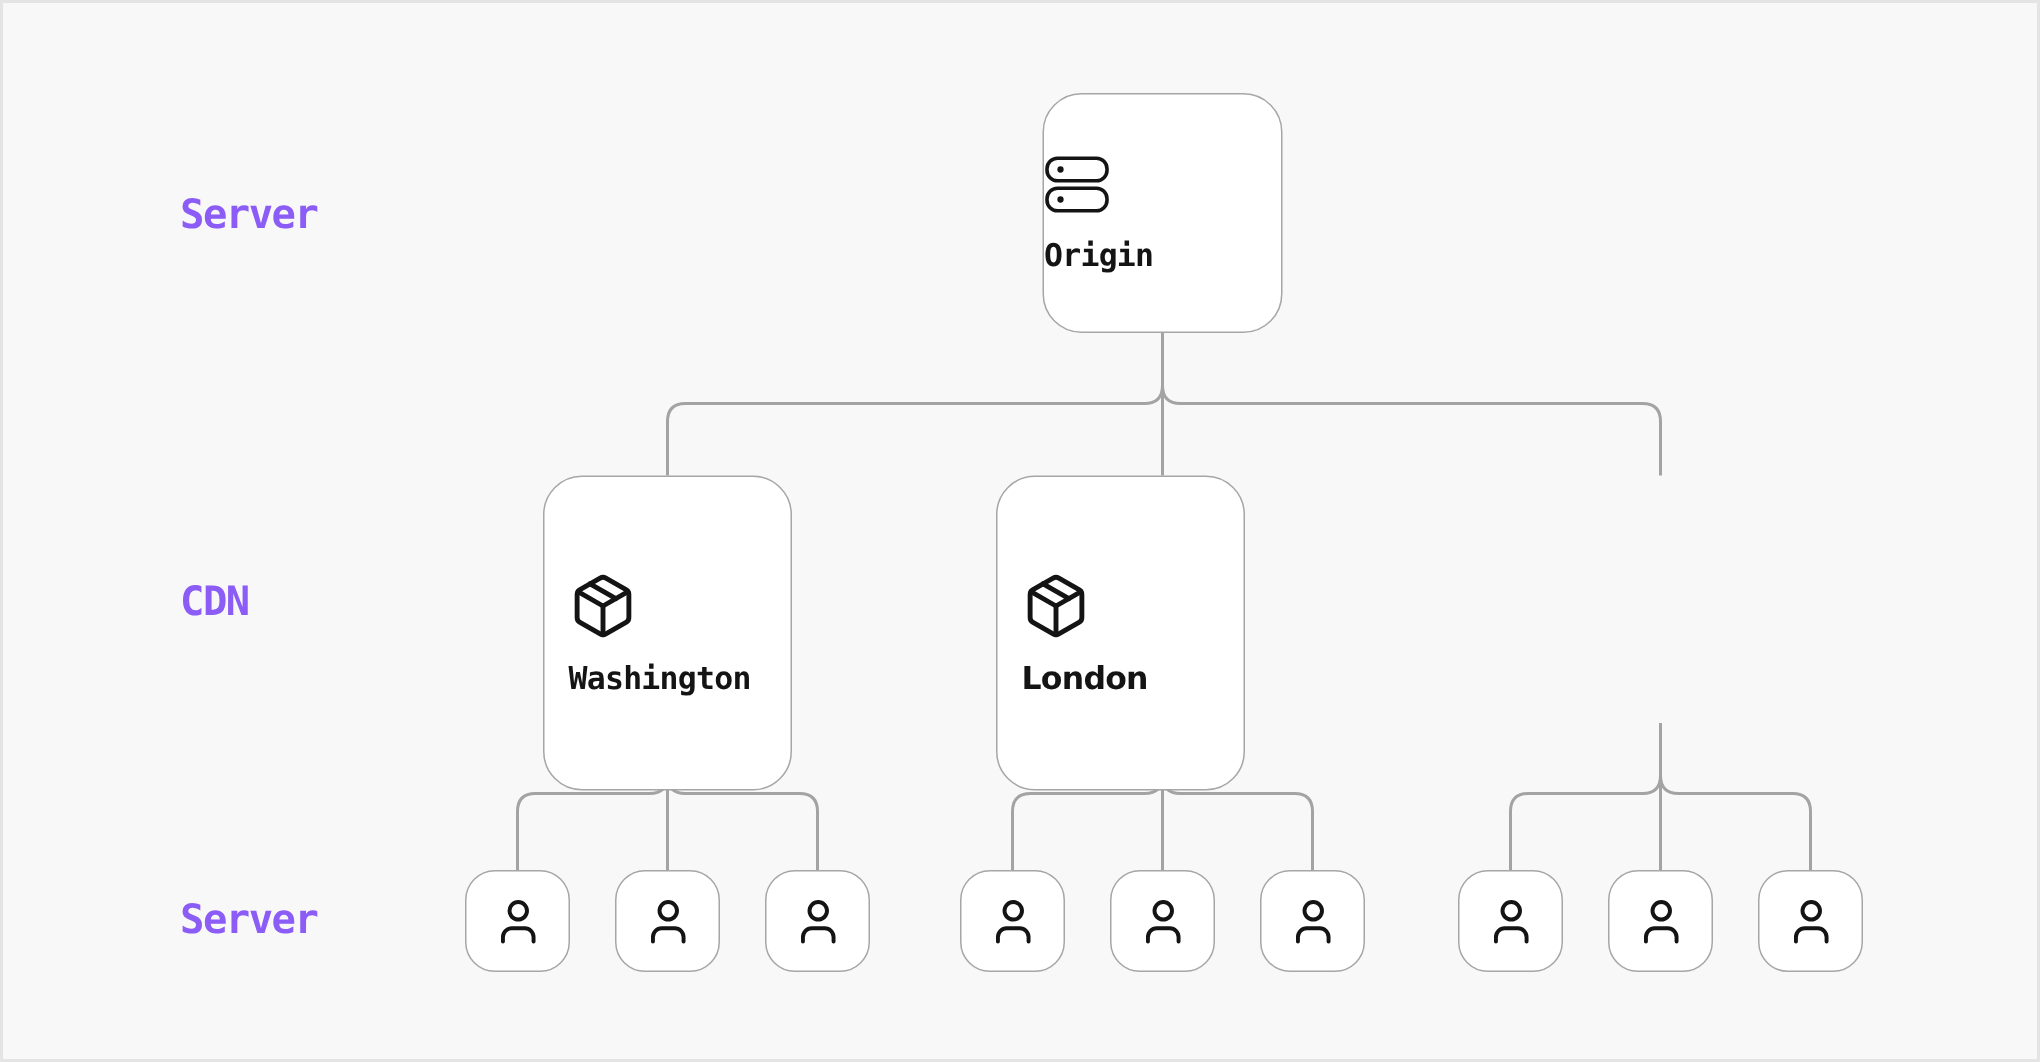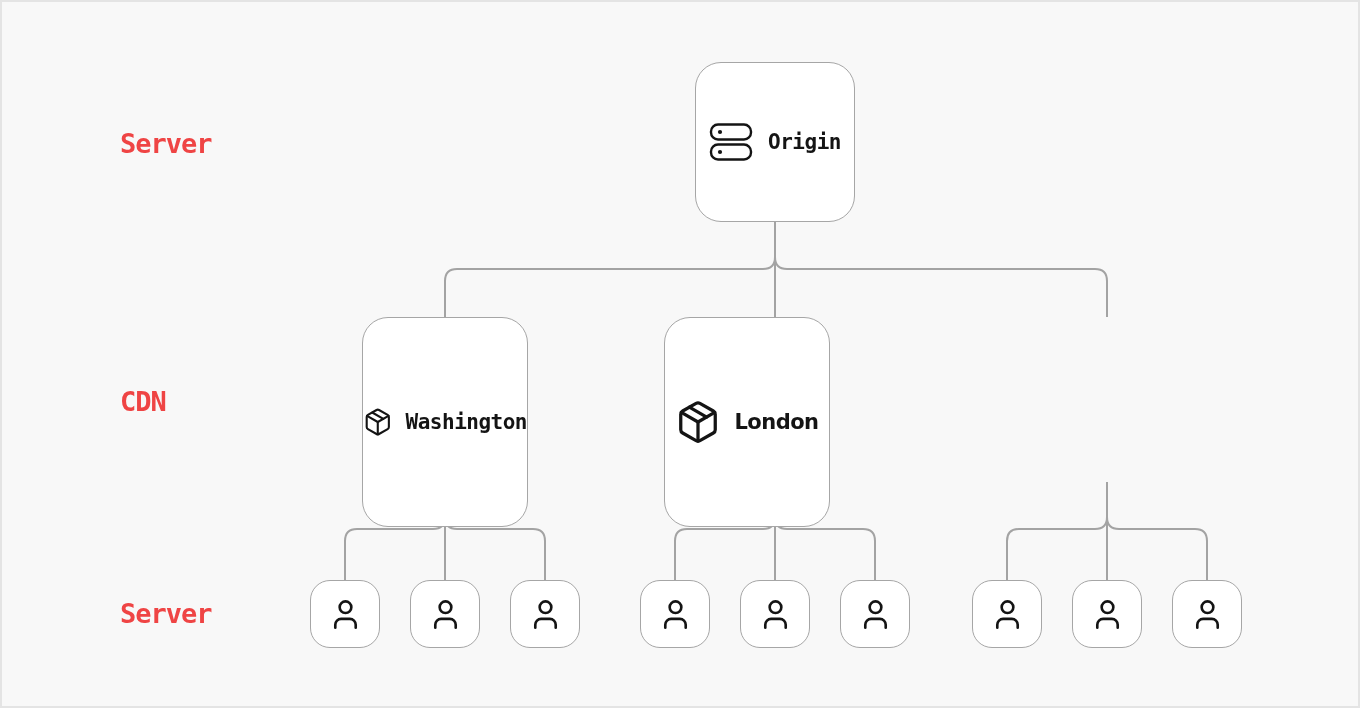--- a/index.html
+++ b/index.html
@@ -22,56 +22,55 @@
   }
   .connectors path { fill: none; stroke: #a3a3a3; stroke-width: 2; }
 
   .row-label {
     position: absolute;
     left: 118px;
     font-family: "DejaVu Sans Mono", "Liberation Mono", monospace;
     font-weight: bold;
     font-size: 27px;
     letter-spacing: -1px;
-    color: #ef4444;
+    color: #8b5cf6;
     line-height: 30px;
     white-space: nowrap;
   }
   .row-label.server { top: 127px; }
   .row-label.cdn    { top: 385px; text-align: right; }
   .row-label.users  { top: 597px; }
 
   .node {
     position: absolute;
     box-sizing: border-box;
     background: #ffffff;
     border: 1.5px solid #a6a6a6;
     border-radius: 26px;
     display: flex;
-    flex-direction: row;
-    align-items: center;
+    flex-direction: column;
     justify-content: center;
   }
   .node .node-label {
     color: #141414;
     font-size: 21px;
     letter-spacing: -0.5px;
     white-space: nowrap;
   }
   .label-mono {
     font-family: "DejaVu Sans Mono", "Liberation Mono", monospace;
     font-weight: bold;
   }
   .label-sans {
     font-family: "DejaVu Sans", "Liberation Sans", sans-serif;
     font-weight: bold;
   }
 
   .node.origin { left: 693px; top: 60px;  width: 160px; height: 160px; gap: 15px; }
-  .node.cdn    { top: 315px; width: 166px; height: 210px; gap: 13px; }
+  .node.cdn    { top: 315px; width: 166px; height: 210px; gap: 13px; padding-left: 16px; }
   .node.cdn.washington { left: 360px;  }
   .node.cdn.london     { left: 662px;  }
   .node.cdn.tokyo      { left: 1022px; }
 
   .user-node {
     position: absolute;
     top: 578px;
     width: 70px; height: 68px;
     box-sizing: border-box;
     background: #ffffff;

